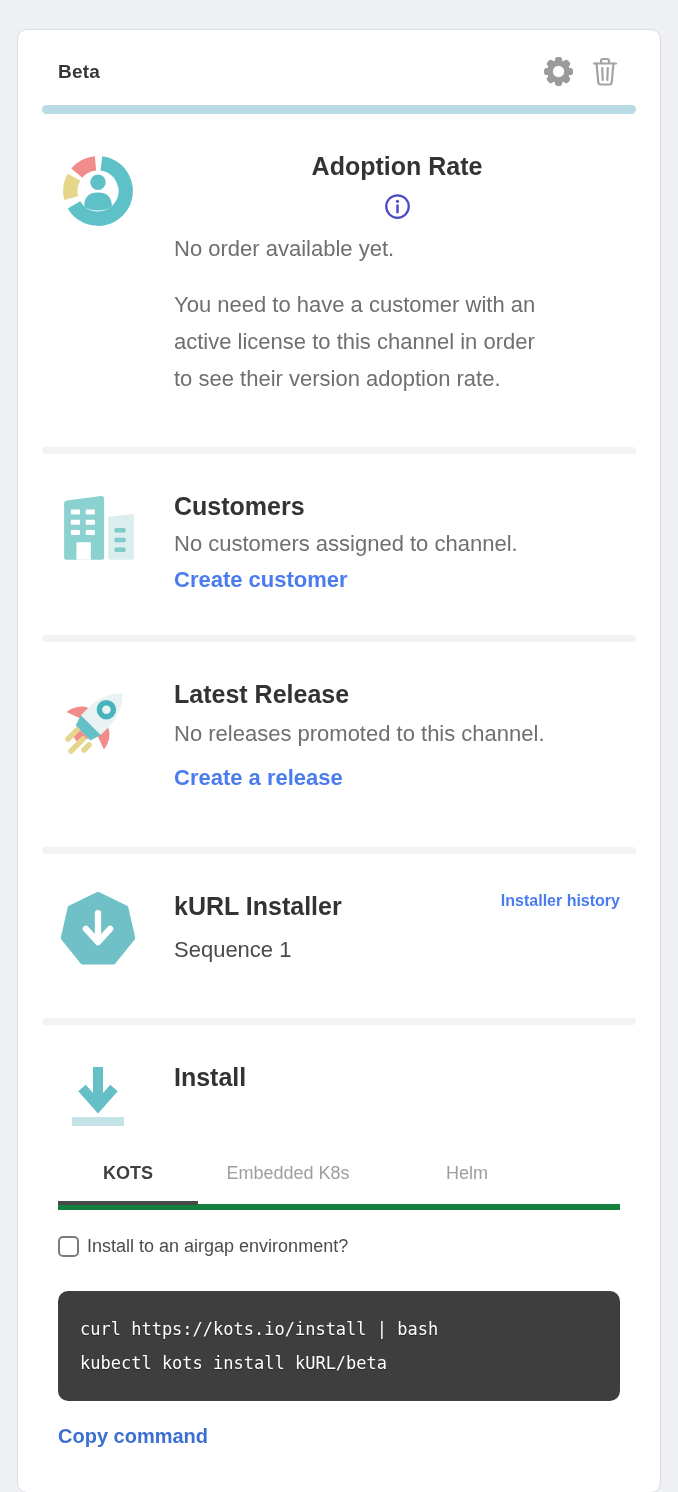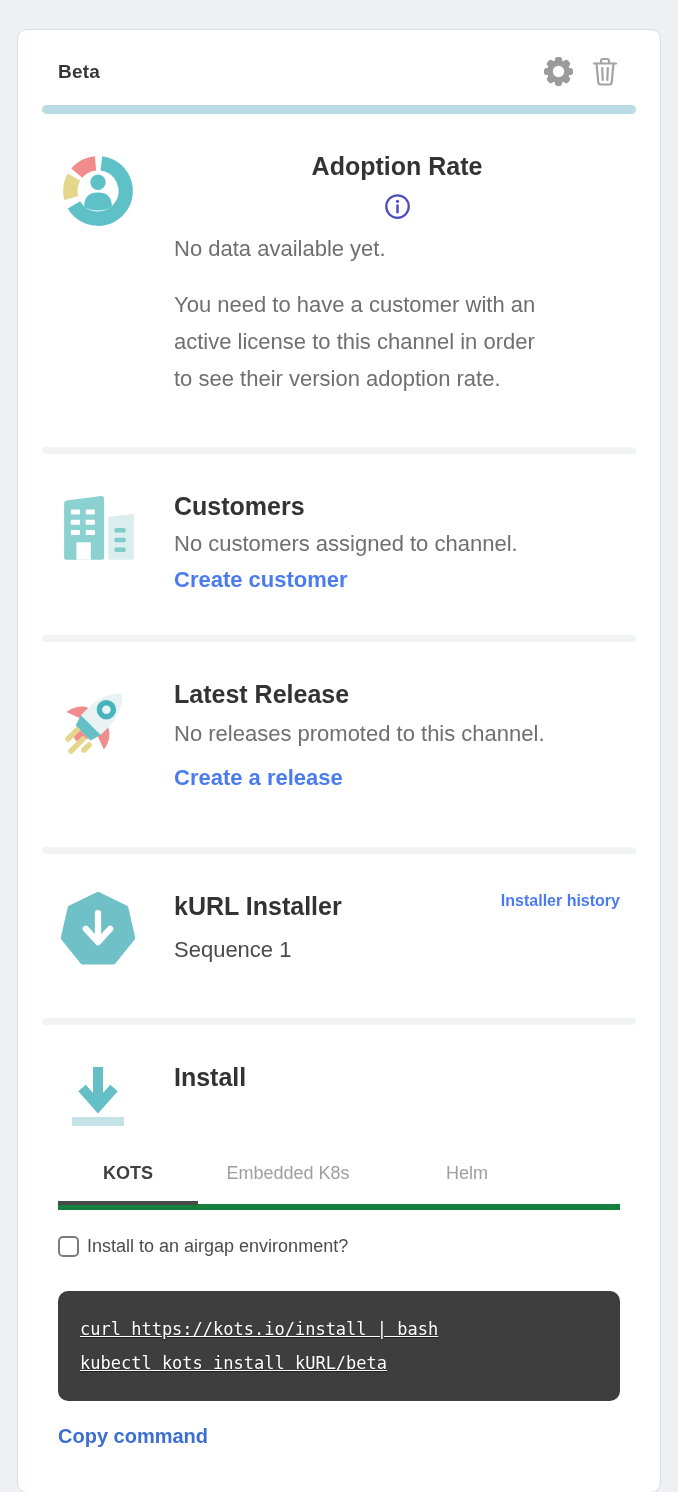--- a/index.html
+++ b/index.html
@@ -66,21 +66,20 @@
     margin-top:34px;
     background:#3e3e3e;
     border-radius:10px;
     padding:21px 22px;
     font-family:"DejaVu Sans Mono","Liberation Mono",monospace;
     font-size:17px;
     line-height:34px;
     color:#ffffff;
     text-shadow:0 1px 1px rgba(0,0,0,.45);
     white-space:pre;
-    text-decoration:underline;
   }
   .copy-link { margin-top:24px; font-size:20px; font-weight:700; color:#3b6fd1; text-decoration:none; cursor:pointer; display:inline-block; }
 </style>
 </head>
 <body>
 
 <div class="card">
 
   <div class="card-header">
     <div class="card-title">Beta</div>
@@ -131,21 +130,21 @@
       <div class="title-row">
         <div class="section-title">Adoption Rate</div>
         <span>
           <svg width="27" height="27" viewBox="0 0 24 24" fill="none">
             <circle cx="12" cy="12" r="10" stroke="#4b4bc4" stroke-width="2"></circle>
             <circle cx="12" cy="7.4" r="1.4" fill="#4b4bc4"></circle>
             <path d="M12 11 V17" stroke="#4b4bc4" stroke-width="2.2" stroke-linecap="round"></path>
           </svg>
         </span>
       </div>
-      <div class="status-text">No data available yet.</div>
+      <div class="status-text">No order available yet.</div>
       <div class="desc-text">You need to have a customer with an active license to this channel in order to see their version adoption rate.</div>
     </div>
   </div>
 
   <div class="divider"></div>
 
   <div class="section sec-customers">
     <div class="icon-col">
       <span>
         <svg width="78" height="78" viewBox="0 0 76 76">

